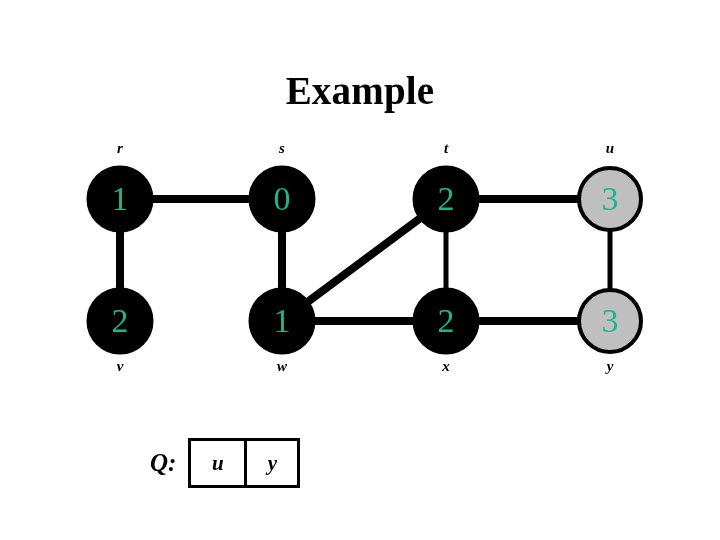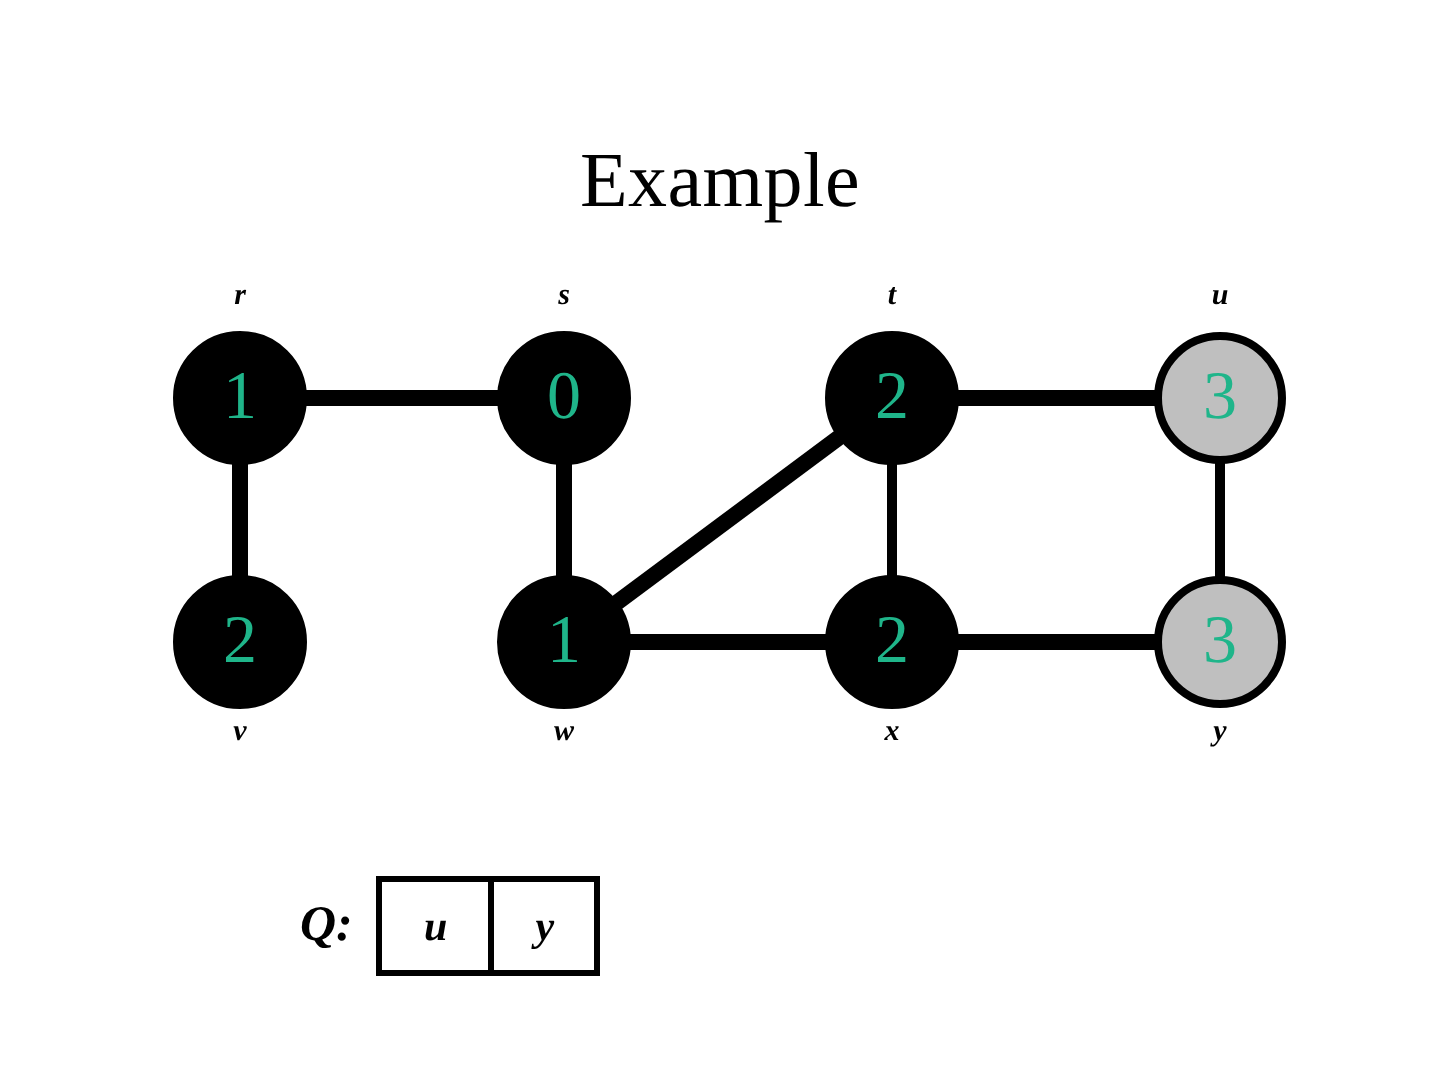--- a/index.html
+++ b/index.html
@@ -22,21 +22,21 @@
     background: #ffffff;
   }
   #title {
     position: absolute;
     left: 0;
     top: 68px;
     width: 720px;
     text-align: center;
     font-family: "Liberation Serif", "DejaVu Serif", serif;
     font-size: 39px;
-    font-weight: 400;
+    font-weight: 700;
     color: #000000;
     letter-spacing: 0.2px;
   }
   #graph {
     position: absolute;
     left: 0;
     top: 0;
     width: 720px;
     height: 540px;
   }

